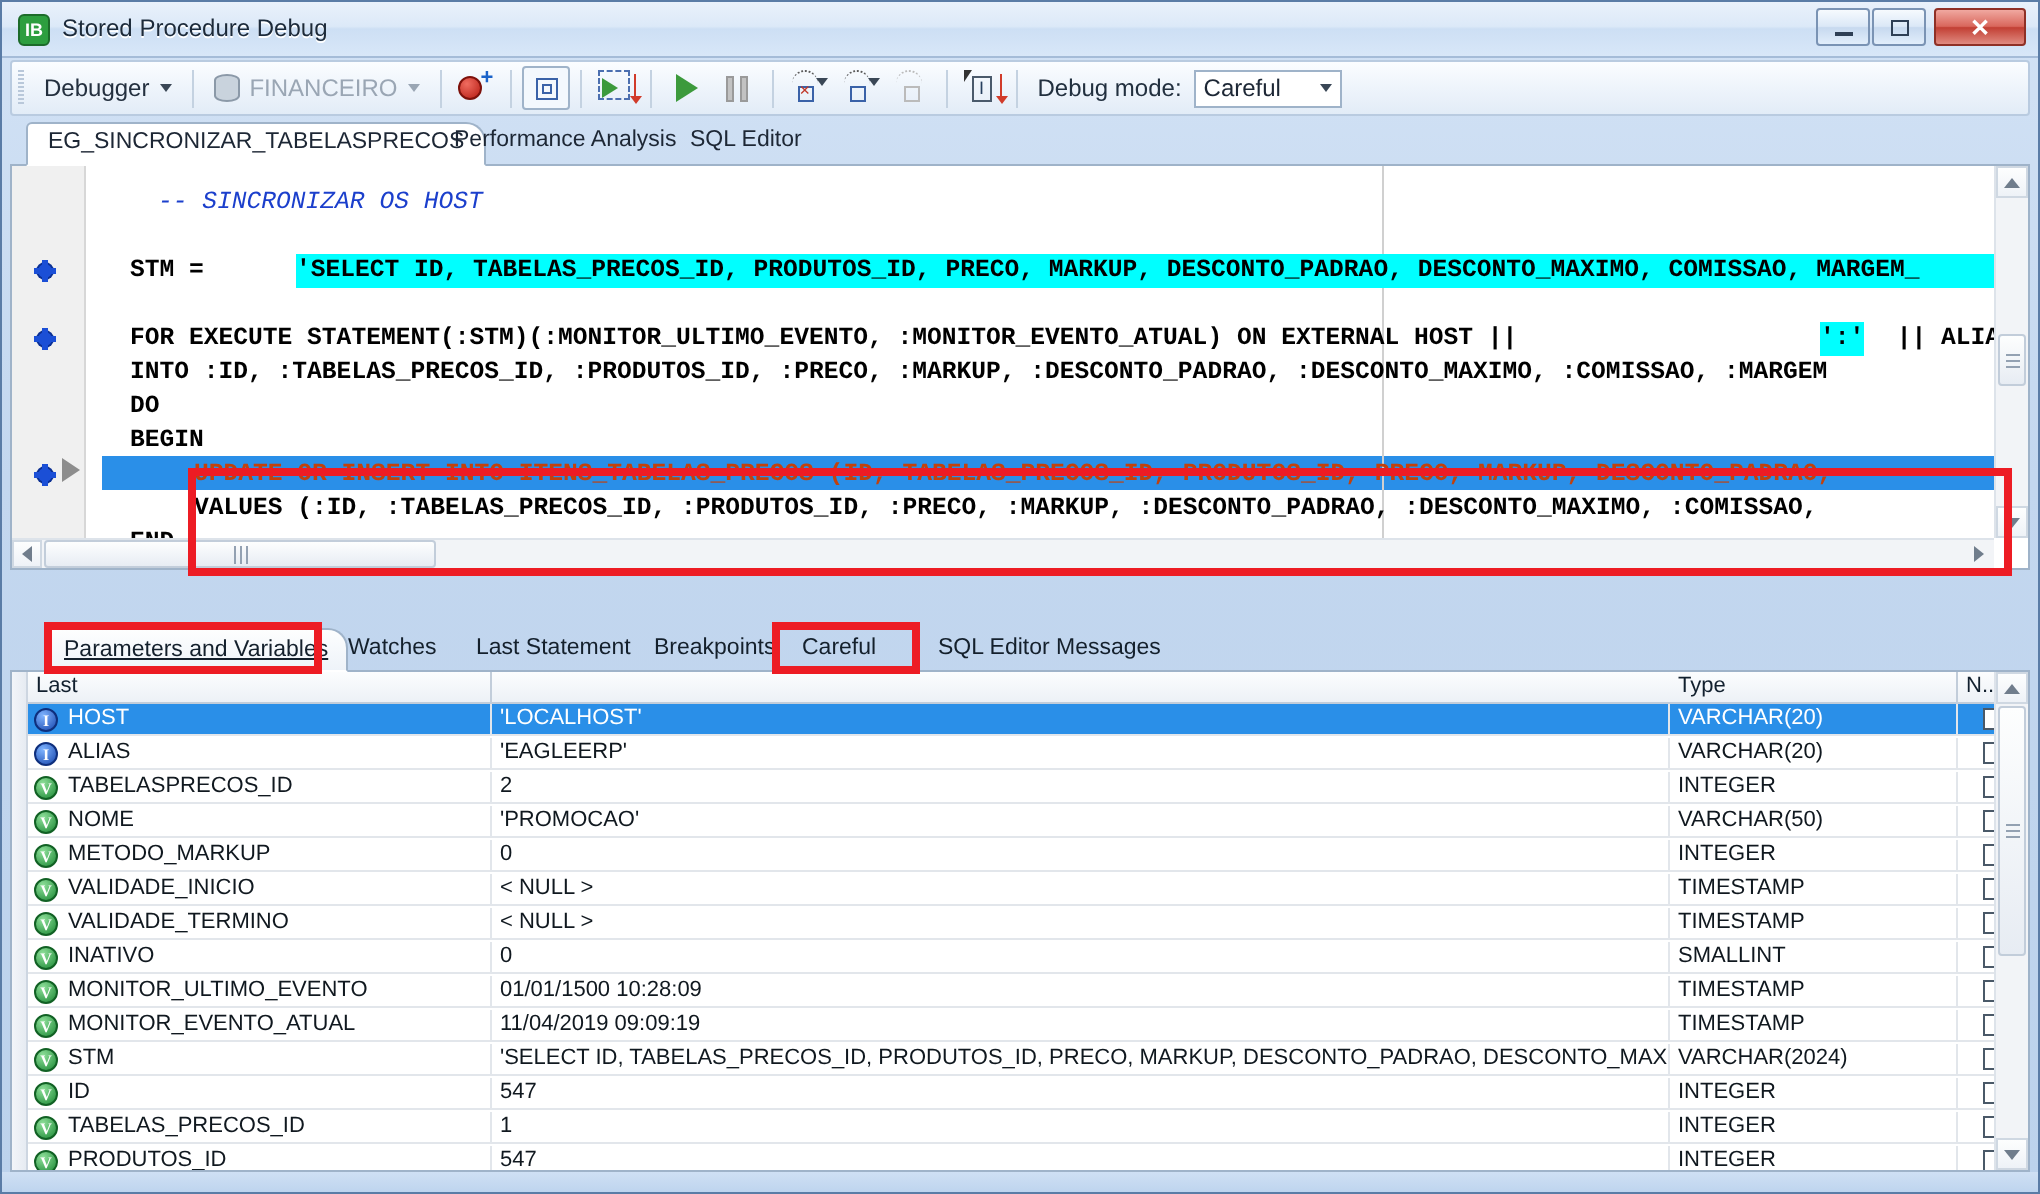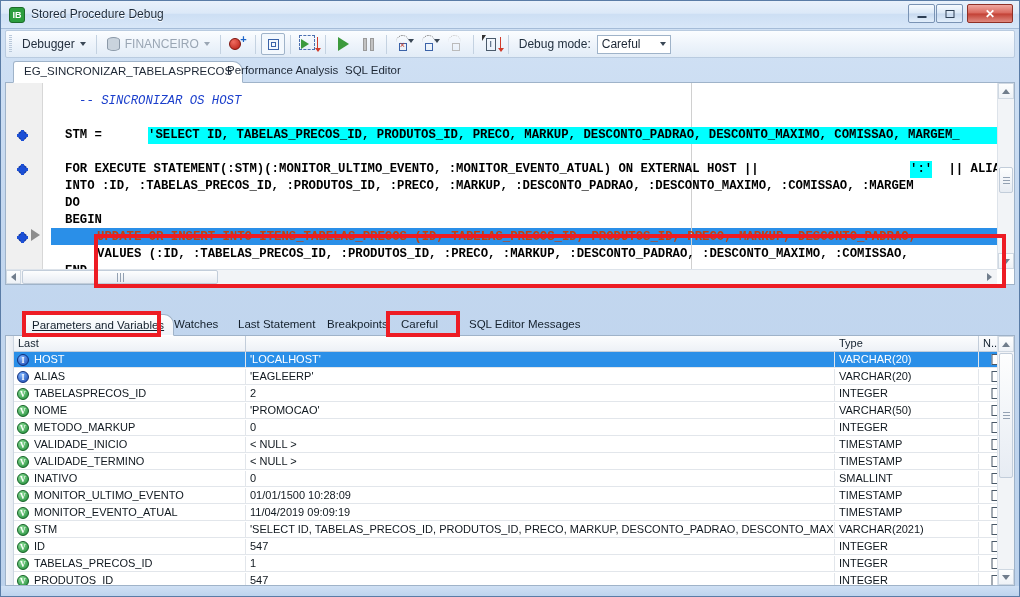--- a/index.html
+++ b/index.html
@@ -563,21 +563,21 @@
           <div class="gc" style="left: 0px; width: 232px; padding-left: 20px;">MONITOR_EVENTO_ATUAL<span class="vicon var">V</span></div>
           <div class="gc" style="left: 232px; width: 589px; padding-left: 4px;">11/04/2019 09:09:19</div>
           <div class="gc" style="left: 821px; width: 144px; padding-left: 4px;">TIMESTAMP</div>
           <div class="gc" style="left: 965px; width: 35px; border-right: none;">
             <span class="chk"></span>
           </div>
         </div>
         <div class="grow" style="top: 186px;">
           <div class="gc" style="left: 0px; width: 232px; padding-left: 20px;">STM<span class="vicon var">V</span></div>
           <div class="gc" style="left: 232px; width: 589px; padding-left: 4px;">'SELECT ID, TABELAS_PRECOS_ID, PRODUTOS_ID, PRECO, MARKUP, DESCONTO_PADRAO, DESCONTO_MAXIMO, C...</div>
-          <div class="gc" style="left: 821px; width: 144px; padding-left: 4px;">VARCHAR(2021)</div>
+          <div class="gc" style="left: 821px; width: 144px; padding-left: 4px;">VARCHAR(2024)</div>
           <div class="gc" style="left: 965px; width: 35px; border-right: none;">
             <span class="chk"></span>
           </div>
         </div>
         <div class="grow" style="top: 203px;">
           <div class="gc" style="left: 0px; width: 232px; padding-left: 20px;">ID<span class="vicon var">V</span></div>
           <div class="gc" style="left: 232px; width: 589px; padding-left: 4px;">547</div>
           <div class="gc" style="left: 821px; width: 144px; padding-left: 4px;">INTEGER</div>
           <div class="gc" style="left: 965px; width: 35px; border-right: none;">
             <span class="chk"></span>

